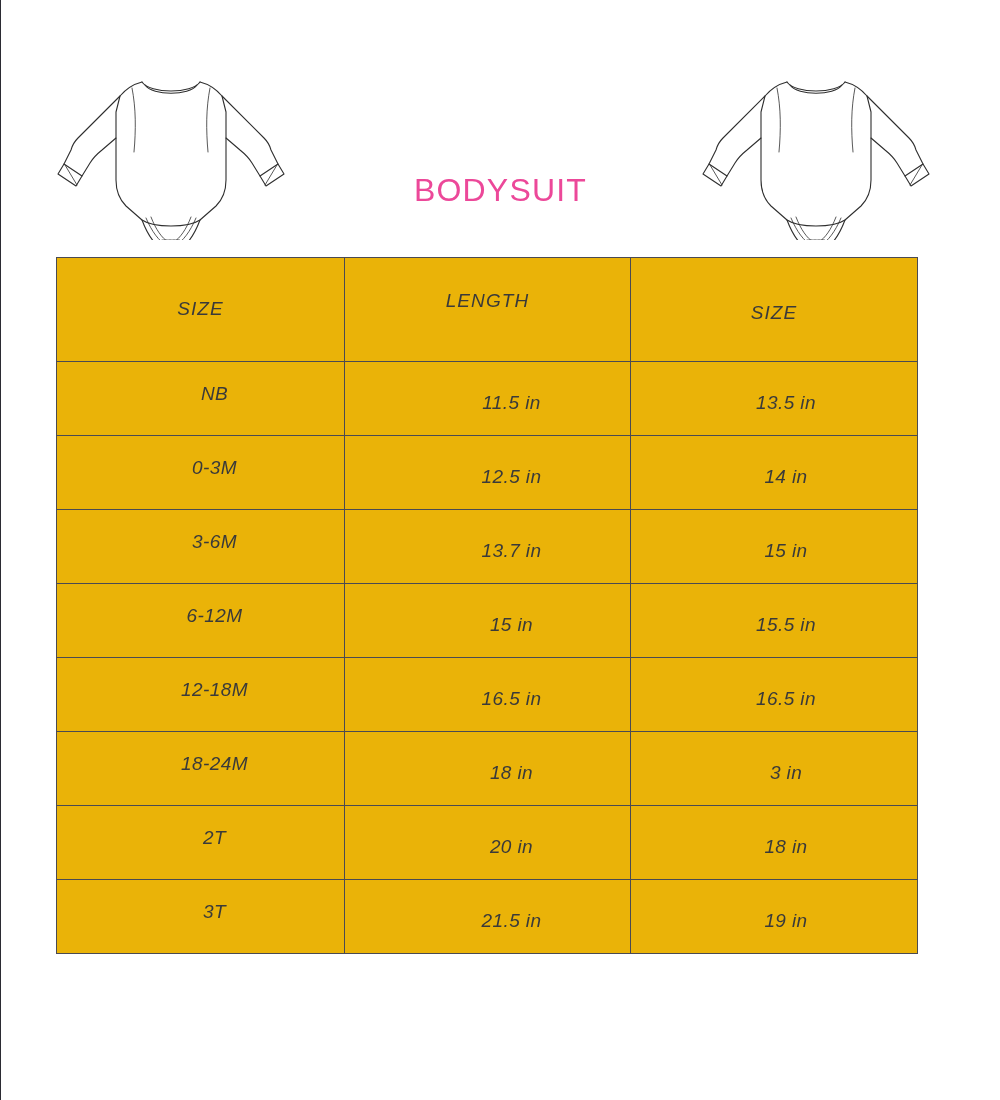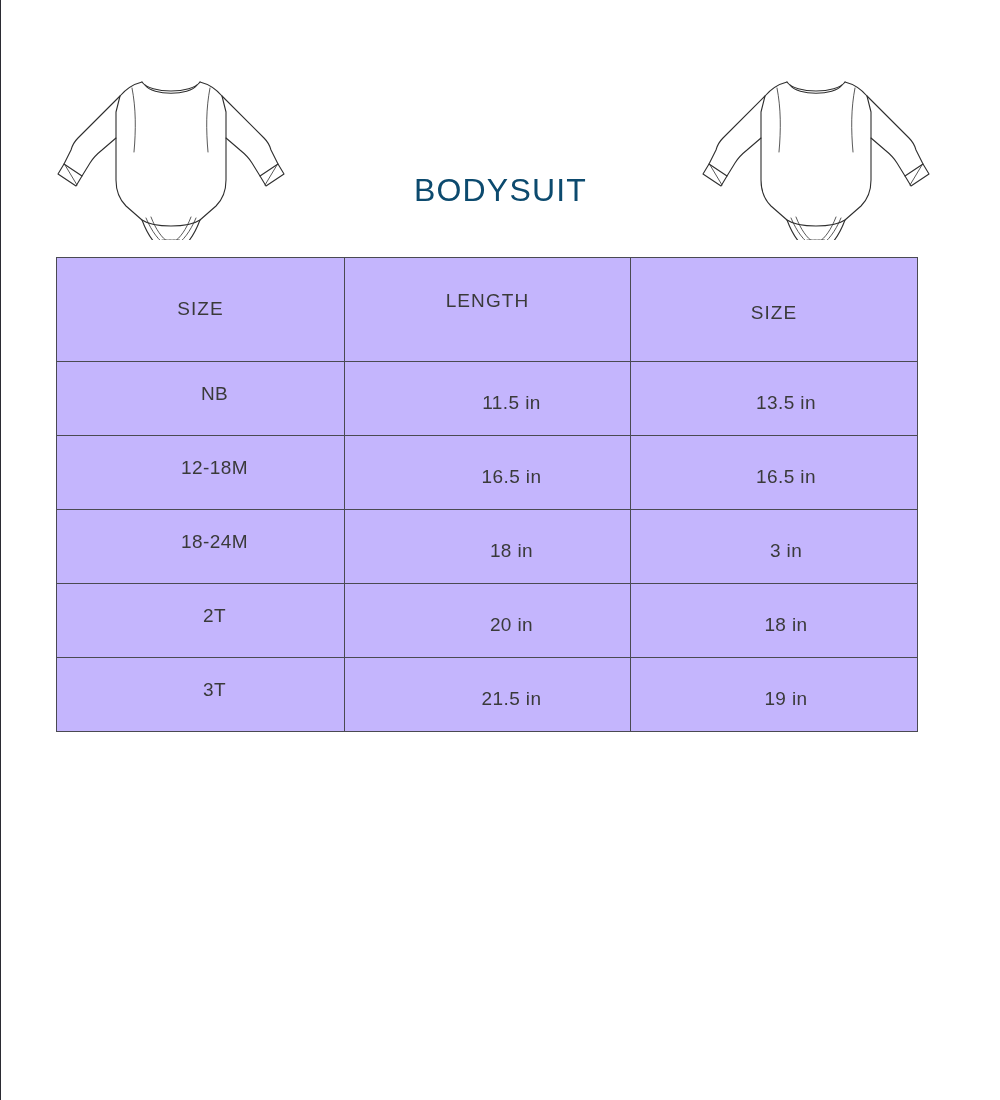--- a/index.html
+++ b/index.html
@@ -36,21 +36,21 @@
   
   .title {
     position: absolute;
     left: 0;
     right: 0;
     top: 172px;
     text-align: center;
     font-size: 32px;
     letter-spacing: 1.2px;
     font-weight: 400;
-    color: #0c4a6e;
+    color: #ec4899;
   }
 
   
   .chart-table {
     position: absolute;
     left: 55px;
     top: 257px;
     width: 861px;
     border-collapse: collapse;
     table-layout: fixed;
@@ -59,21 +59,22 @@
   .chart-table col.c-length { width: 286px; }
   .chart-table col.c-chest  { width: 287px; }
 
   .chart-table th,
   .chart-table td {
     border: 1px solid #4a4a52;
     padding: 0;
     text-align: center;
     font-weight: 400;
     color: #3a3a3a;
-    background: #c4b5fd;
+    background: #eab308;
+    font-style: italic;
   }
 
   .chart-table thead th {
     height: 85px;
     font-size: 19px;
     letter-spacing: 1.1px;
     vertical-align: middle;
   }
   .chart-table thead th.h-size   { padding-bottom: 2px; }
   .chart-table thead th.h-length { padding-bottom: 18px; }
@@ -181,20 +182,35 @@
         <th class="h-chest">SIZE</th>
       </tr>
     </thead>
     <tbody>
       <tr>
         <td class="v-size">NB</td>
         <td class="v-length">11.5 in</td>
         <td class="v-chest">13.5 in</td>
       </tr>
       <tr>
+        <td class="v-size">0-3M</td>
+        <td class="v-length">12.5 in</td>
+        <td class="v-chest">14 in</td>
+      </tr>
+      <tr>
+        <td class="v-size">3-6M</td>
+        <td class="v-length">13.7 in</td>
+        <td class="v-chest">15 in</td>
+      </tr>
+      <tr>
+        <td class="v-size">6-12M</td>
+        <td class="v-length">15 in</td>
+        <td class="v-chest">15.5 in</td>
+      </tr>
+      <tr>
         <td class="v-size">12-18M</td>
         <td class="v-length">16.5 in</td>
         <td class="v-chest">16.5 in</td>
       </tr>
       <tr>
         <td class="v-size">18-24M</td>
         <td class="v-length">18 in</td>
         <td class="v-chest">3 in</td>
       </tr>
       <tr>

